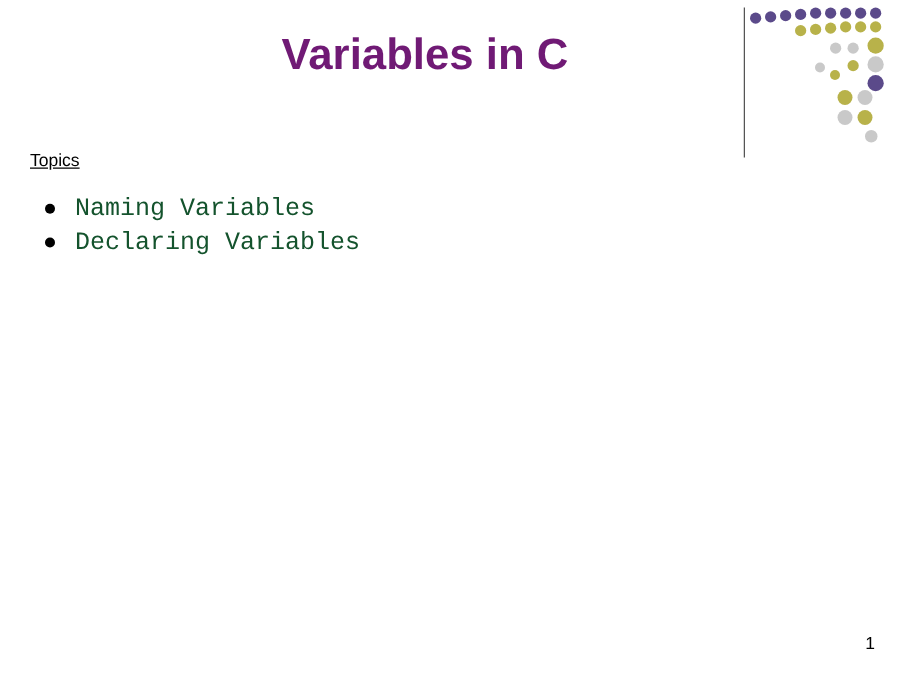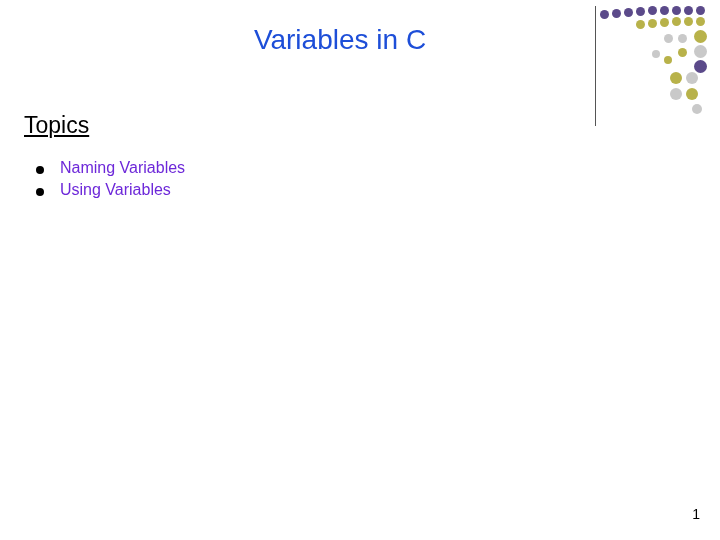--- a/index.html
+++ b/index.html
@@ -11,49 +11,49 @@
     position: relative;
     overflow: hidden;
   }
   .slide {
     width: 100%;
     height: 100%;
     position: relative;
     padding: 20px 24px 0 24px;
   }
   .title {
-    font-size: 28px;
-    font-weight: normal;
-    color: #1d4ed8;
+    font-size: 35px;
+    font-weight: bold;
+    color: #701a75;
     text-align: center;
     margin-left: 100px;
     margin-right: 140px;
     margin-top: 4px;
     margin-bottom: 56px;
     font-family: Arial, sans-serif;
   }
   .section-heading {
-    font-size: 23px;
+    font-size: 14px;
     color: #000;
     text-decoration: underline;
     margin-bottom: 18px;
     font-family: Arial, sans-serif;
   }
   .bullet-list {
     list-style: none;
     margin-left: 8px;
     margin-bottom: 30px;
   }
   .bullet-list li {
-    font-size: 16px;
-    color: #6d28d9;
+    font-size: 20px;
+    color: #14532d;
     line-height: 1.35;
     position: relative;
     padding-left: 28px;
-    font-family: Liberation Sans, sans-serif;
+    font-family: Liberation Mono, monospace;
   }
   .bullet-list li::before {
     content: "";
     position: absolute;
     left: 4px;
     top: 9px;
     width: 8px;
     height: 8px;
     background: #000;
     border-radius: 50%;
@@ -128,21 +128,21 @@
     <span class="dot" style="background:#b8b24a;width:12px;height:12px;left:86px;top:82px"></span>
     <span class="dot" style="background:#c9c9c9;width:10px;height:10px;left:92px;top:98px"></span>
   </div>
 
   <h1 class="title">Variables in C</h1>
 
   <div>
     <div class="section-heading">Topics</div>
     <ul class="bullet-list">
       <li>Naming Variables</li>
-      <li>Using Variables</li>
+      <li>Declaring Variables</li>
     </ul>
   </div>
 
   <div>
   </div>
 
   <div class="page-number">1</div>
 
 </div>
 

